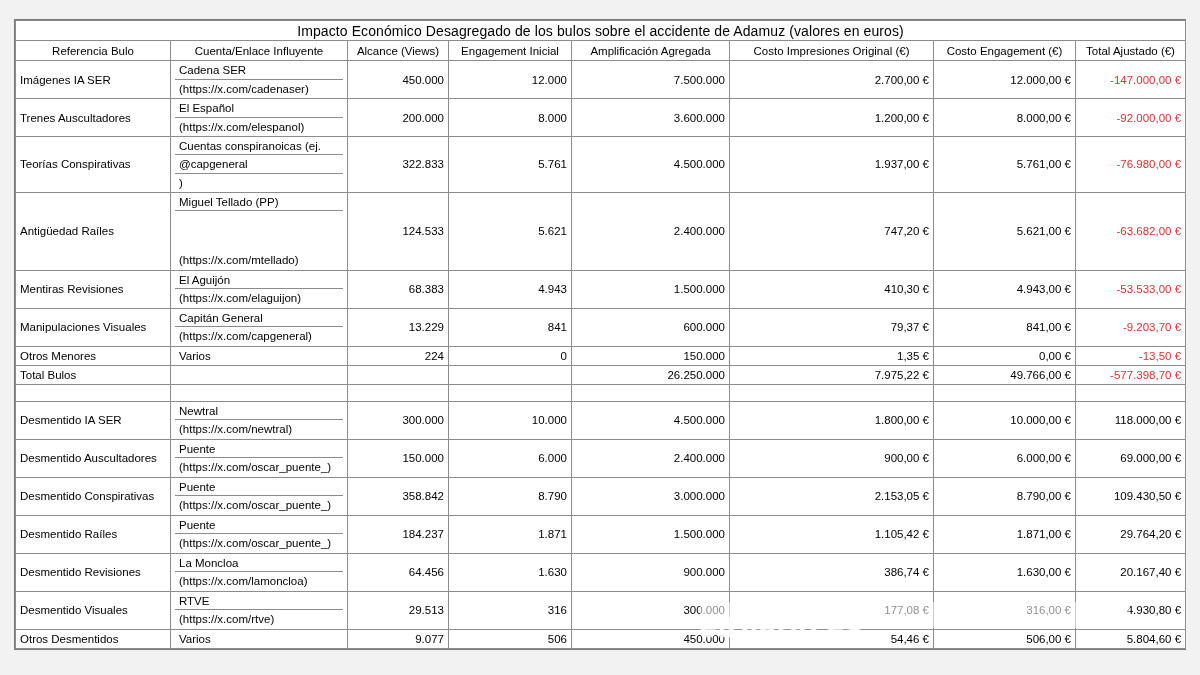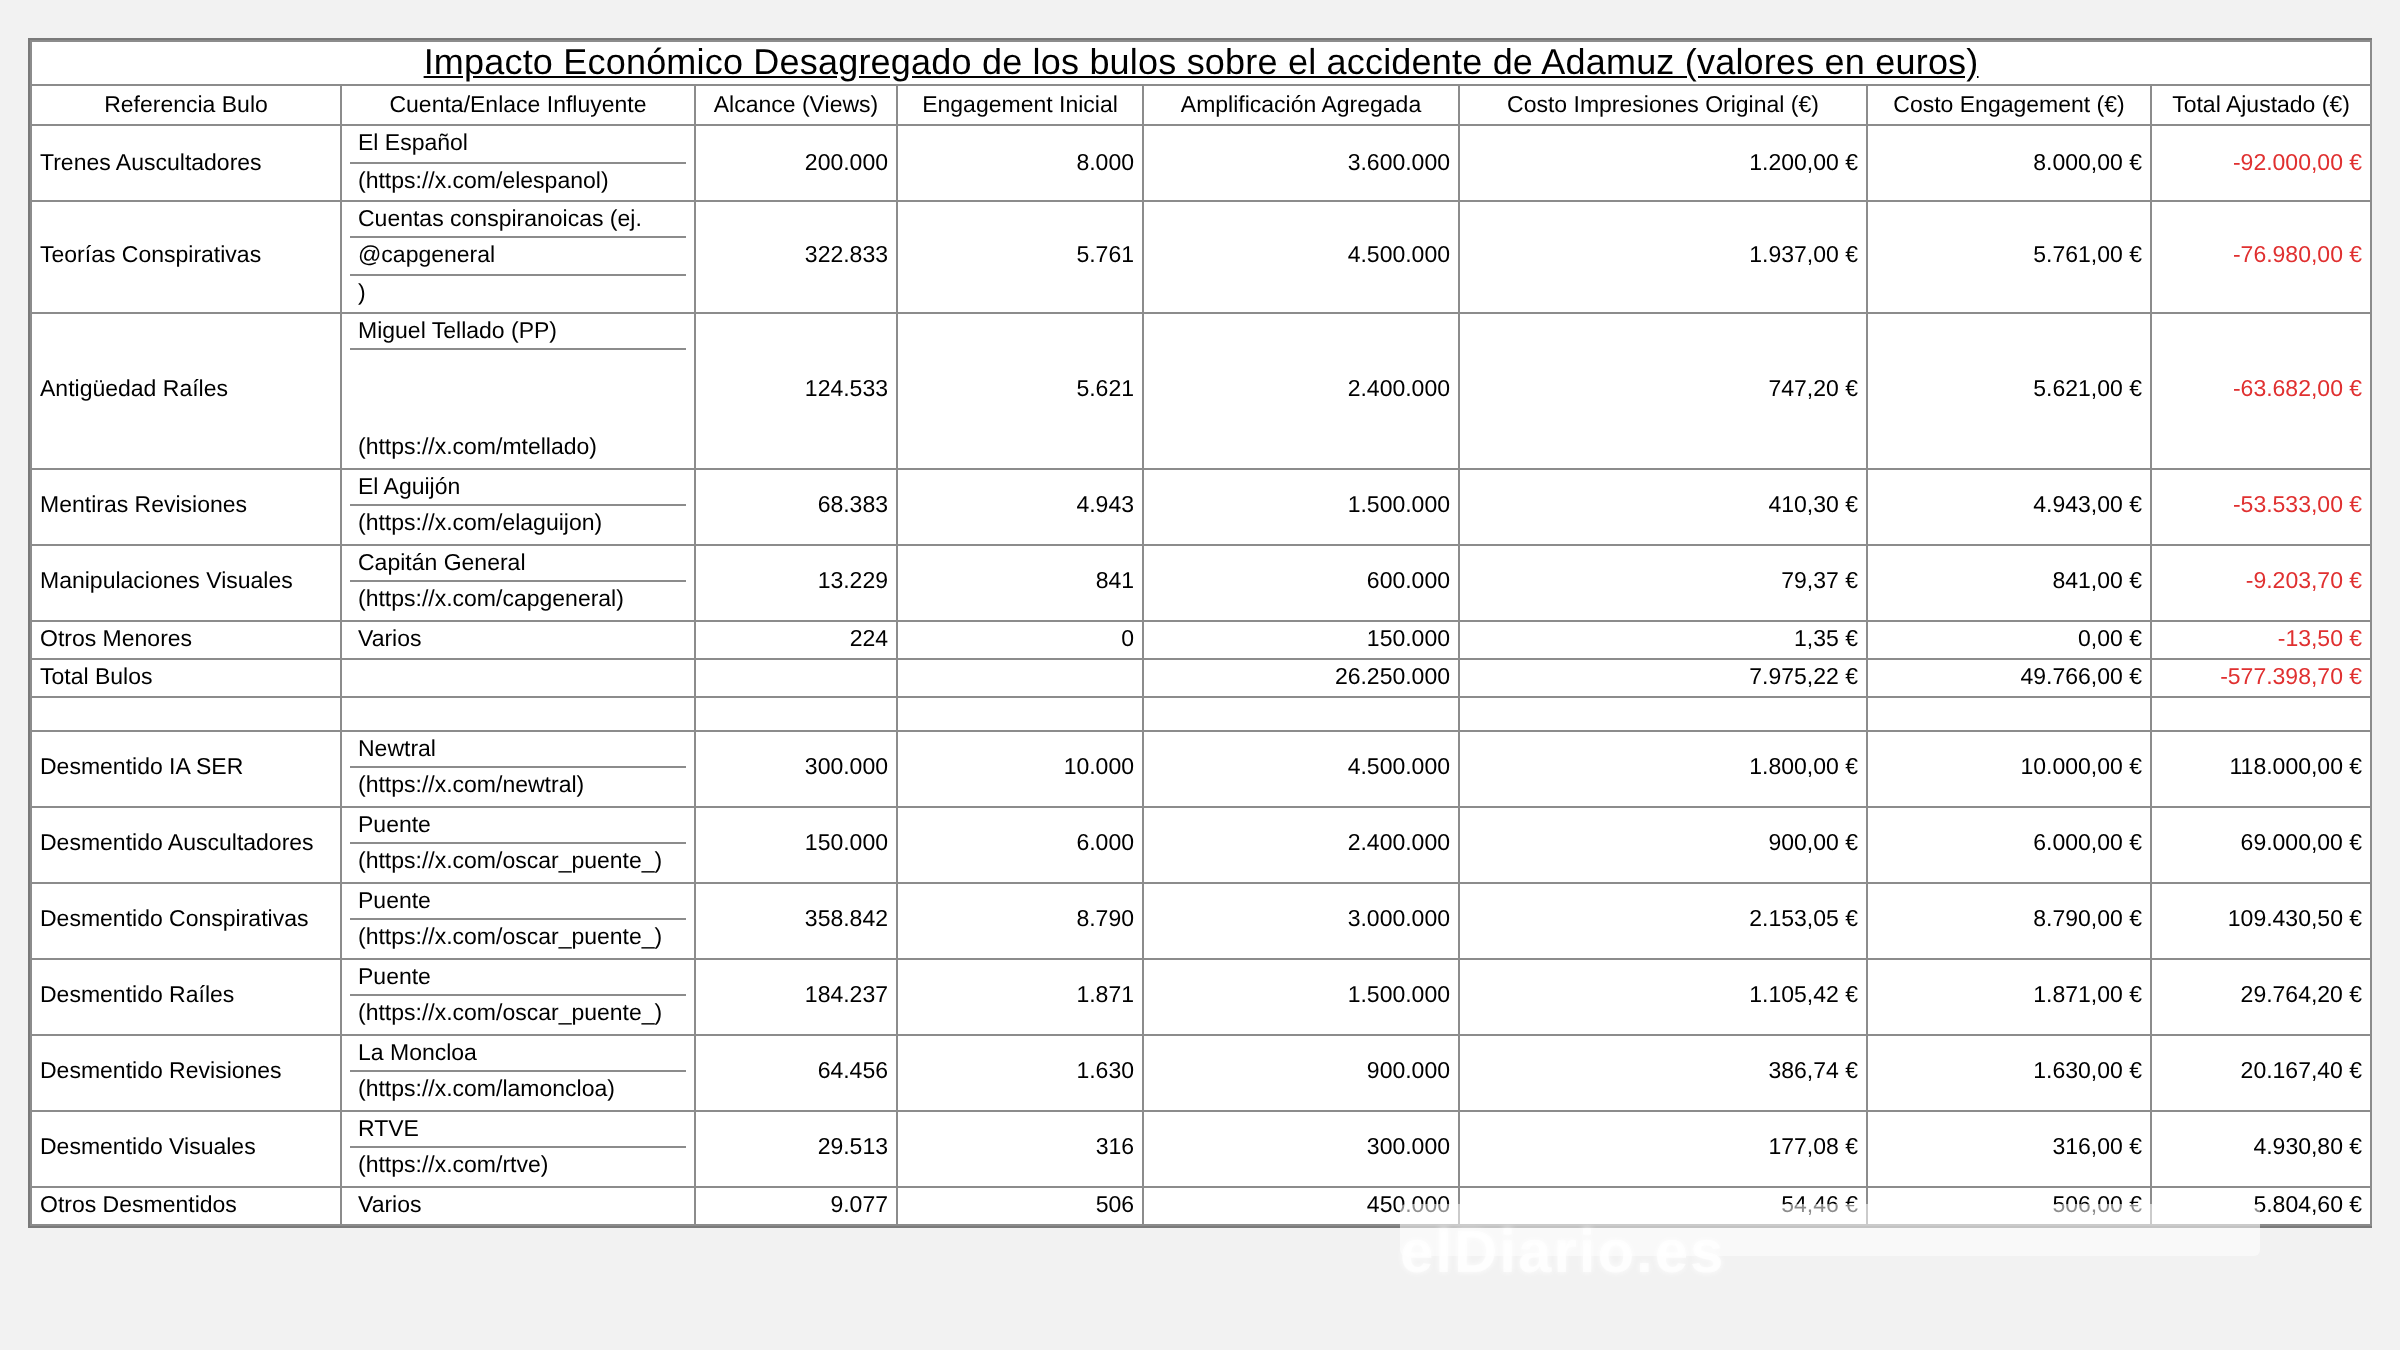--- a/index.html
+++ b/index.html
@@ -33,24 +33,23 @@
     vertical-align: middle;
     box-sizing: border-box;
     background: #fff;
     white-space: nowrap;
     overflow: hidden;
     font-weight: normal;
   }
   .title-cell {
     text-align: center;
     font-weight: bold;
-    font-size: 18px;
+    font-size: 14px;
     height: 20px;
     letter-spacing: 0.1px;
-    text-decoration: underline;
   }
   .hdr td {
     text-align: center;
     font-weight: bold;
     font-size: 11.5px;
     height: 20px;
     white-space: nowrap;
   }
   .ref  { text-align: left; }
   .num  { text-align: right; }
@@ -124,20 +123,33 @@
       <tr class="hdr">
         <td>Referencia Bulo</td>
         <td>Cuenta/Enlace Influyente</td>
         <td>Alcance (Views)</td>
         <td>Engagement Inicial</td>
         <td>Amplificación Agregada</td>
         <td>Costo Impresiones Original (€)</td>
         <td>Costo Engagement (€)</td>
         <td>Total Ajustado (€)</td>
       </tr>
+    <tr class="r2">
+          <td class="ref">Imágenes IA SER</td>
+          <td class="acct">
+            <span class="line" style="height: 18.5px; line-height: 18.5px;">Cadena SER</span>
+            <span class="line" style="height: 18.5px; line-height: 18.5px;">(https://x.com/cadenaser)</span>
+          </td>
+          <td class="num">450.000</td>
+          <td class="num">12.000</td>
+          <td class="num">7.500.000</td>
+          <td class="num">2.700,00 €</td>
+          <td class="num">12.000,00 €</td>
+          <td class="num neg">-147.000,00 €</td>
+        </tr>
         <tr class="r2">
           <td class="ref">Trenes Auscultadores</td>
           <td class="acct">
             <span class="line" style="height: 18.5px; line-height: 18.5px;">El Español</span>
             <span class="line" style="height: 18.5px; line-height: 18.5px;">(https://x.com/elespanol)</span>
           </td>
           <td class="num">200.000</td>
           <td class="num">8.000</td>
           <td class="num">3.600.000</td>
           <td class="num">1.200,00 €</td>

